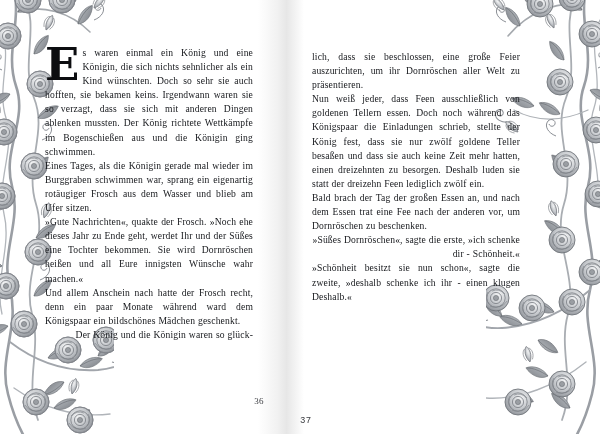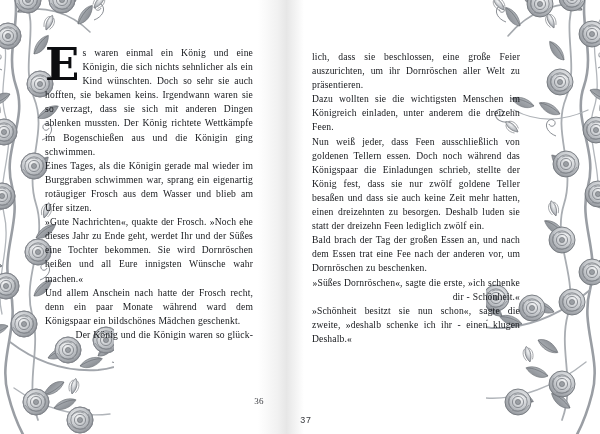--- a/index.html
+++ b/index.html
@@ -339,21 +339,20 @@
         <use href="#roseR" x="34" y="312"></use>
         <use href="#roseR" x="74" y="318"></use>
         <use href="#roseR" x="110" y="308"></use>
         <use href="#roseR" x="44" y="394"></use>
         <use href="#roseR" x="88" y="412"></use>
       </g>
     </svg>
 
     <div class="textcol">
       <p class="para">lich, dass sie beschlossen, eine große Feier auszurichten, um ihr Dornröschen aller Welt zu präsentieren.</p>
-      <p class="para">Dazu wollten sie die wichtigsten Menschen im Königreich einladen, unter anderem die dreizehn Feen.</p>
       <p class="para">Nun weiß jeder, dass Feen ausschließlich von goldenen Tellern essen. Doch noch während das Königspaar die Einladungen schrieb, stellte der König fest, dass sie nur zwölf goldene Teller besaßen und dass sie auch keine Zeit mehr hatten, einen dreizehnten zu besorgen. Deshalb luden sie statt der dreizehn Feen lediglich zwölf ein.</p>
       <p class="para">Bald brach der Tag der großen Essen an, und nach dem Essen trat eine Fee nach der anderen vor, um Dornröschen zu beschenken.</p>
       <p class="para ragged">»Süßes Dornröschen«, sagte die erste, »ich schenke dir - Schönheit.«</p>
       <p class="para">»Schönheit besitzt sie nun schon«, sagte die zweite, »deshalb schenke ich ihr - einen klugen Deshalb.«</p>
     </div>
 
     <div class="folio folio-right">37</div>
   </div>
 
   <div class="gutter"></div>

